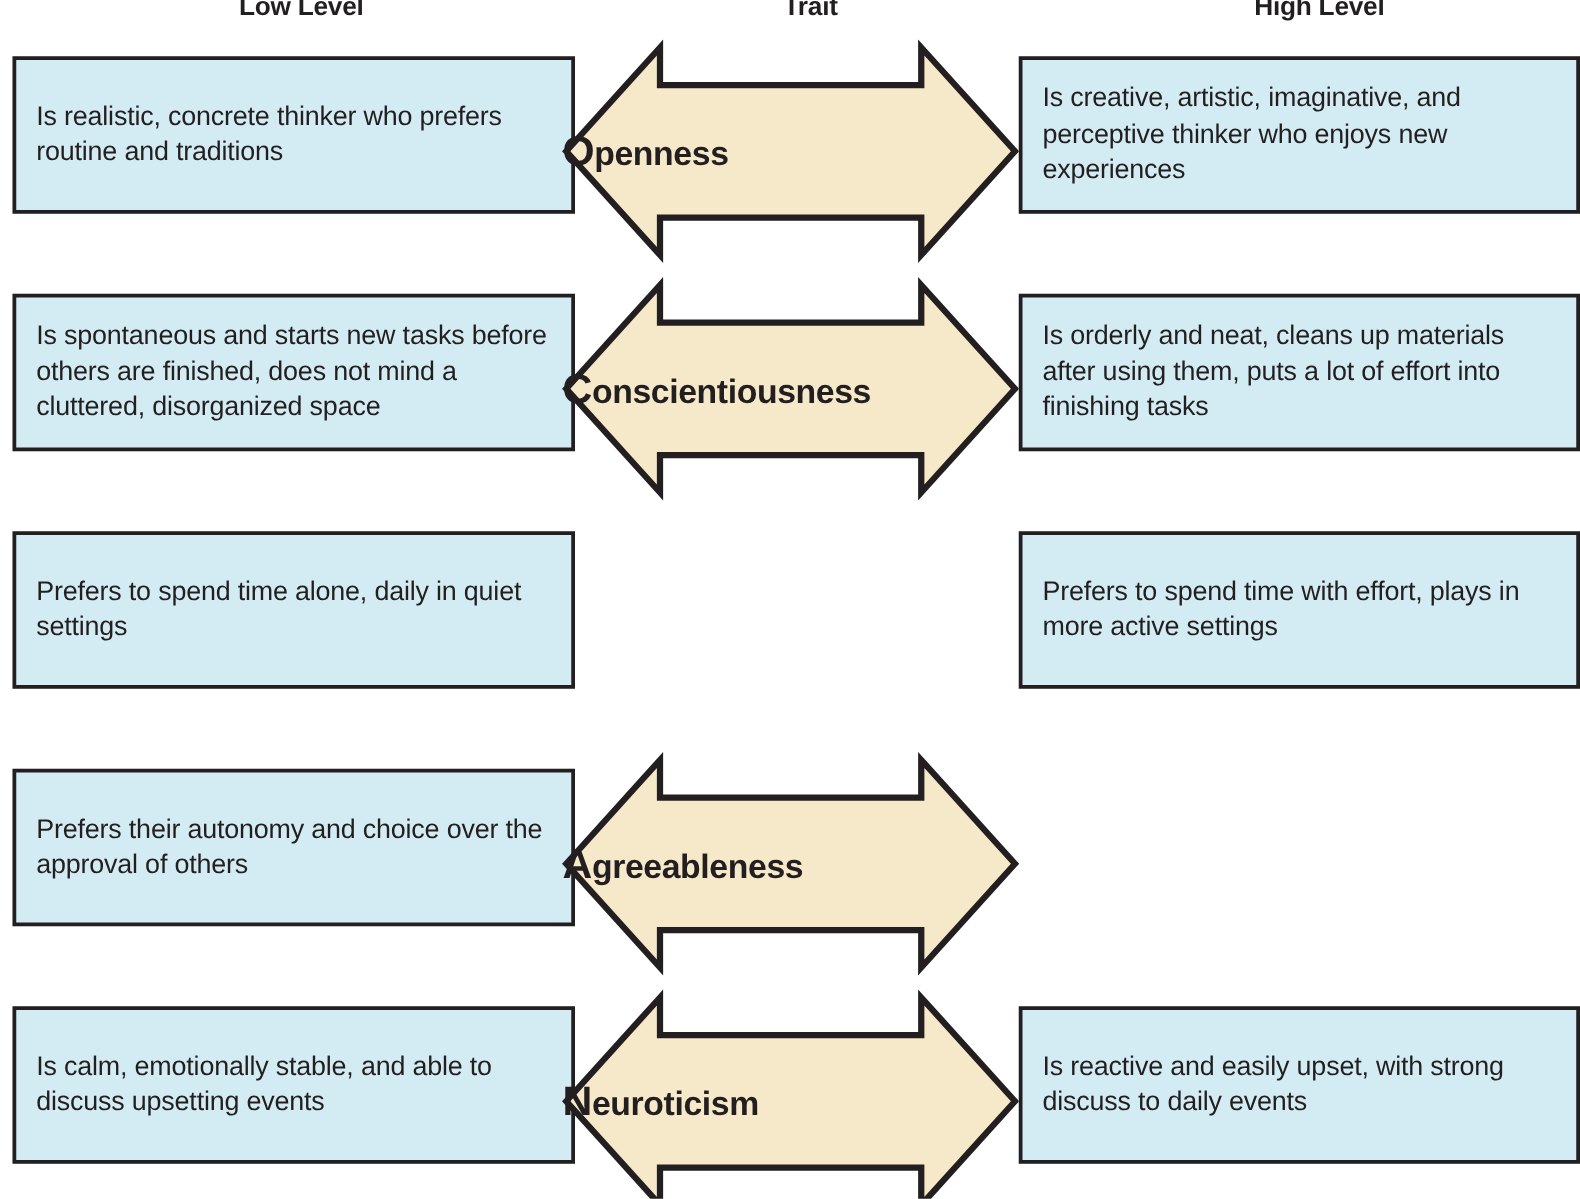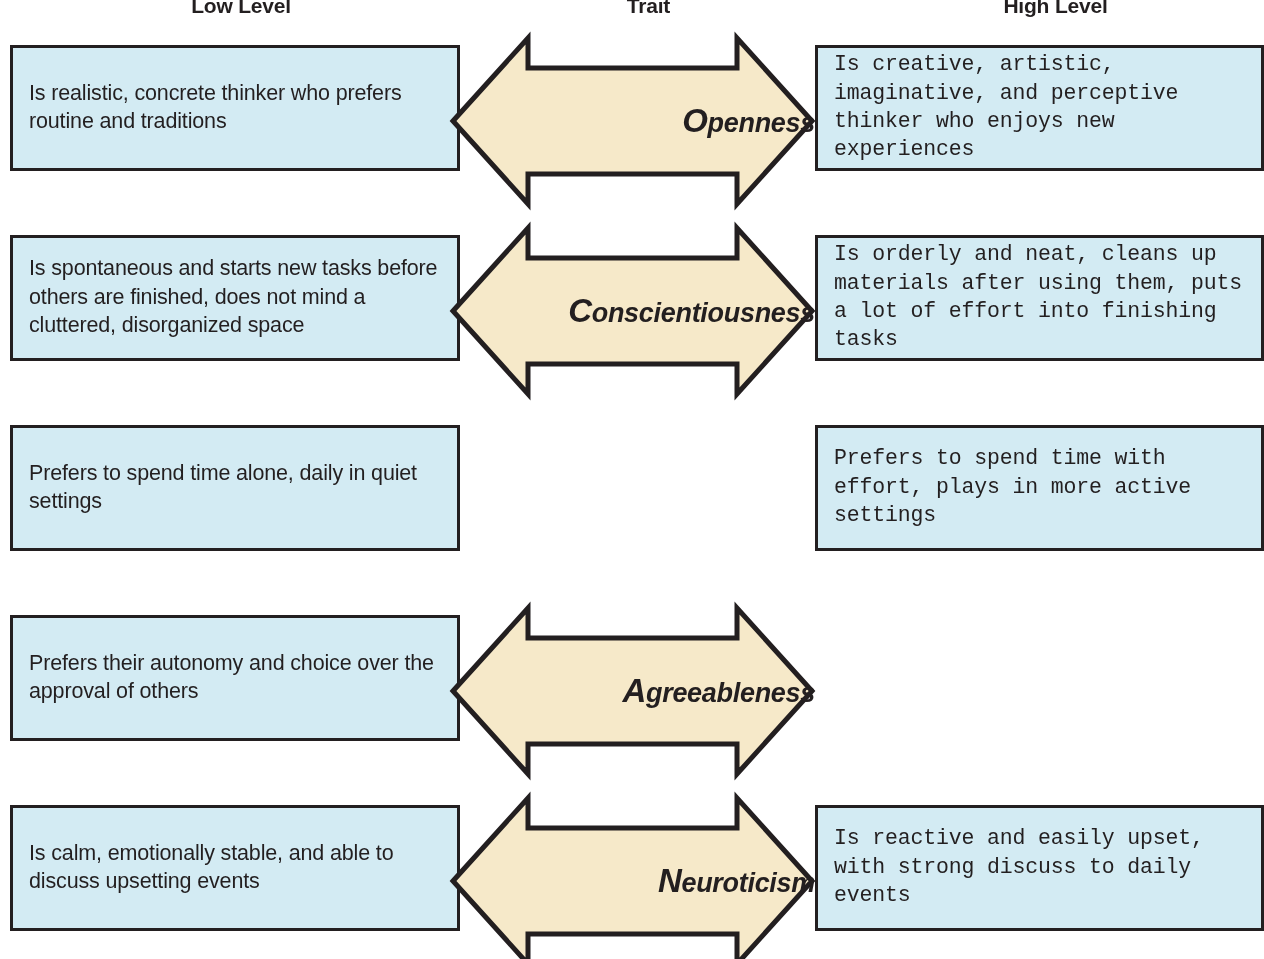--- a/index.html
+++ b/index.html
@@ -65,21 +65,20 @@
     left: 10px;
     width: 450px;
     top: 19px;
     height: 126px;
   }
   .desc-right {
     left: 815px;
     width: 449px;
     top: 19px;
     height: 126px;
-    font-family: Liberation Mono, monospace;
   }
   .desc-text {
     font-size: 21.5px;
     line-height: 1.32;
     color: #231f20;
     letter-spacing: -0.15px;
   }
 
   
   .arrow-wrap {
@@ -102,23 +101,22 @@
     stroke-linejoin: miter;
   }
   .trait-label {
     position: absolute;
     left: 0;
     top: 0;
     width: 365px;
     height: 190px;
     display: flex;
     align-items: center;
-    justify-content: flex-end;
+    justify-content: flex-start;
     pointer-events: none;
-    font-style: italic;
   }
   .trait-label span {
     font-size: 27px;
     font-weight: bold;
     color: #231f20;
     letter-spacing: -0.3px;
     white-space: nowrap;
   }
   .trait-label span .cap {
     font-size: 33px;

